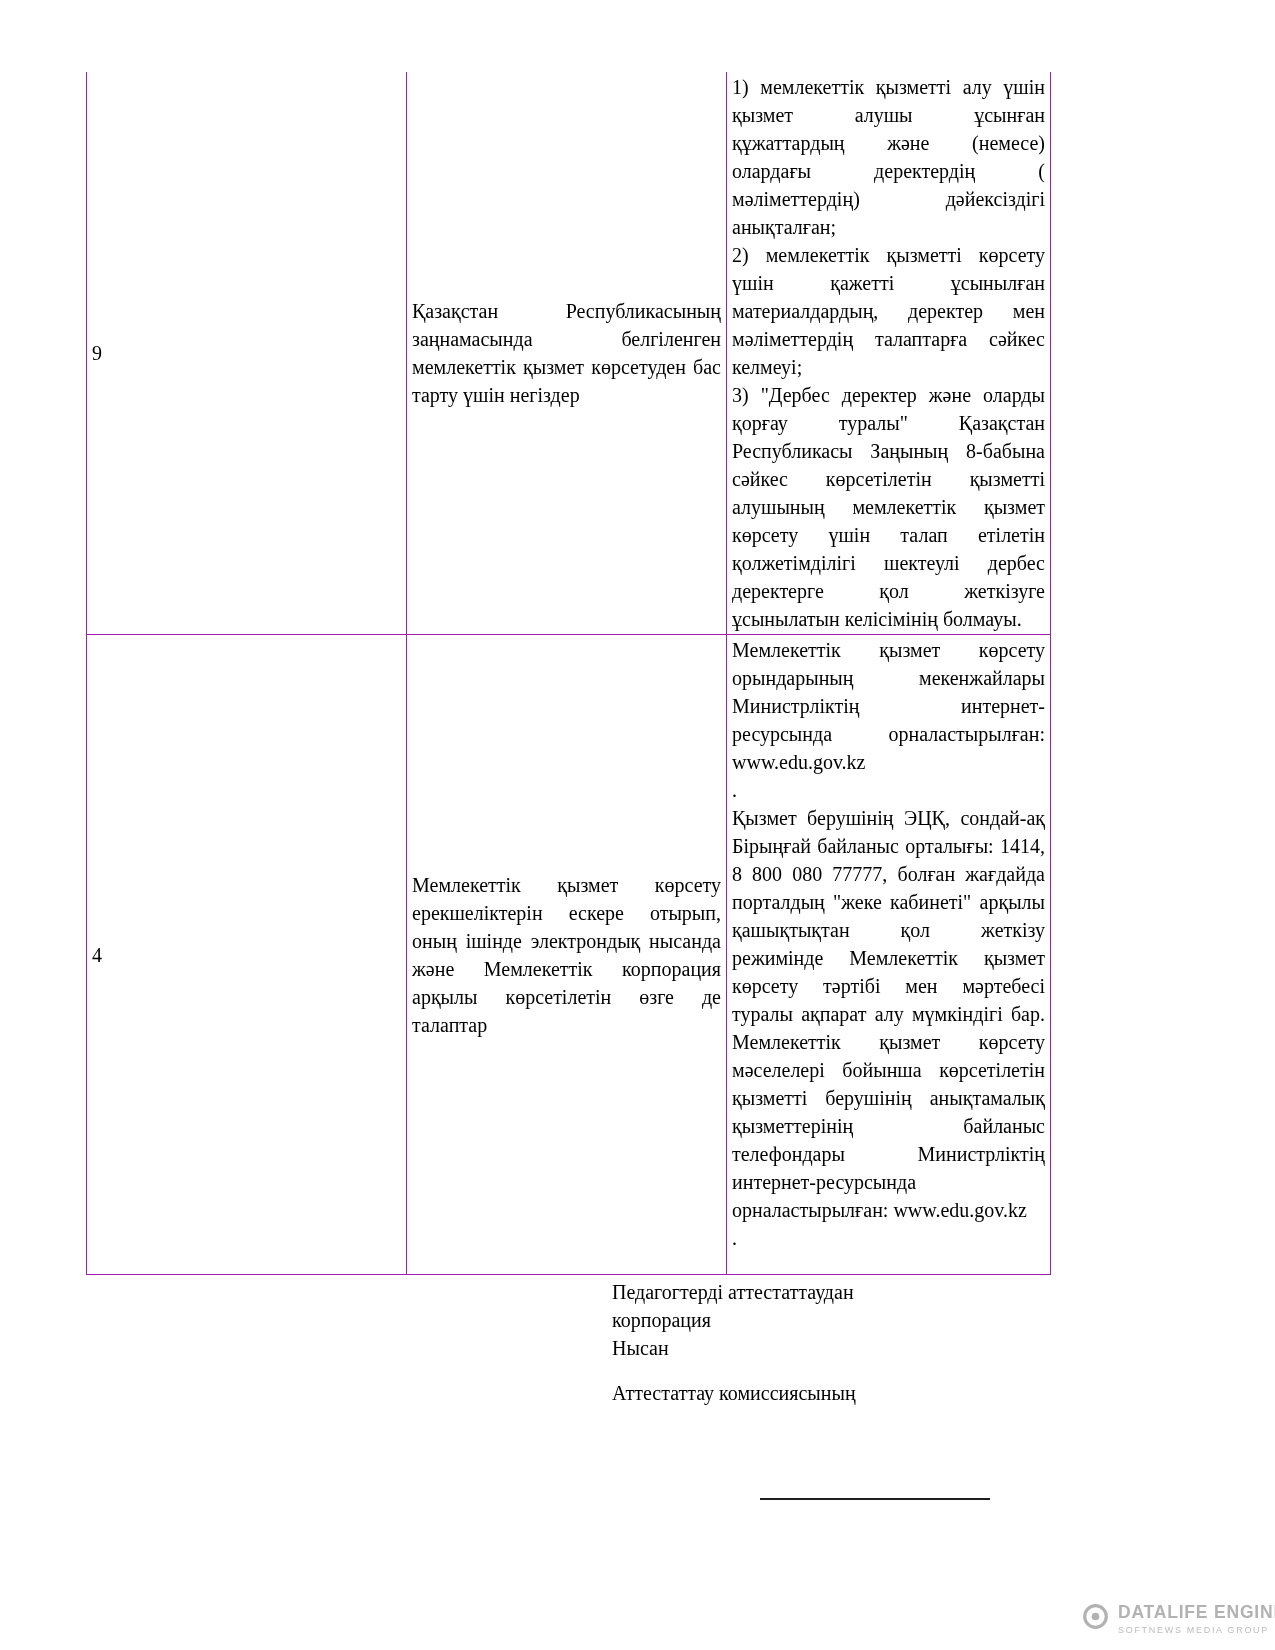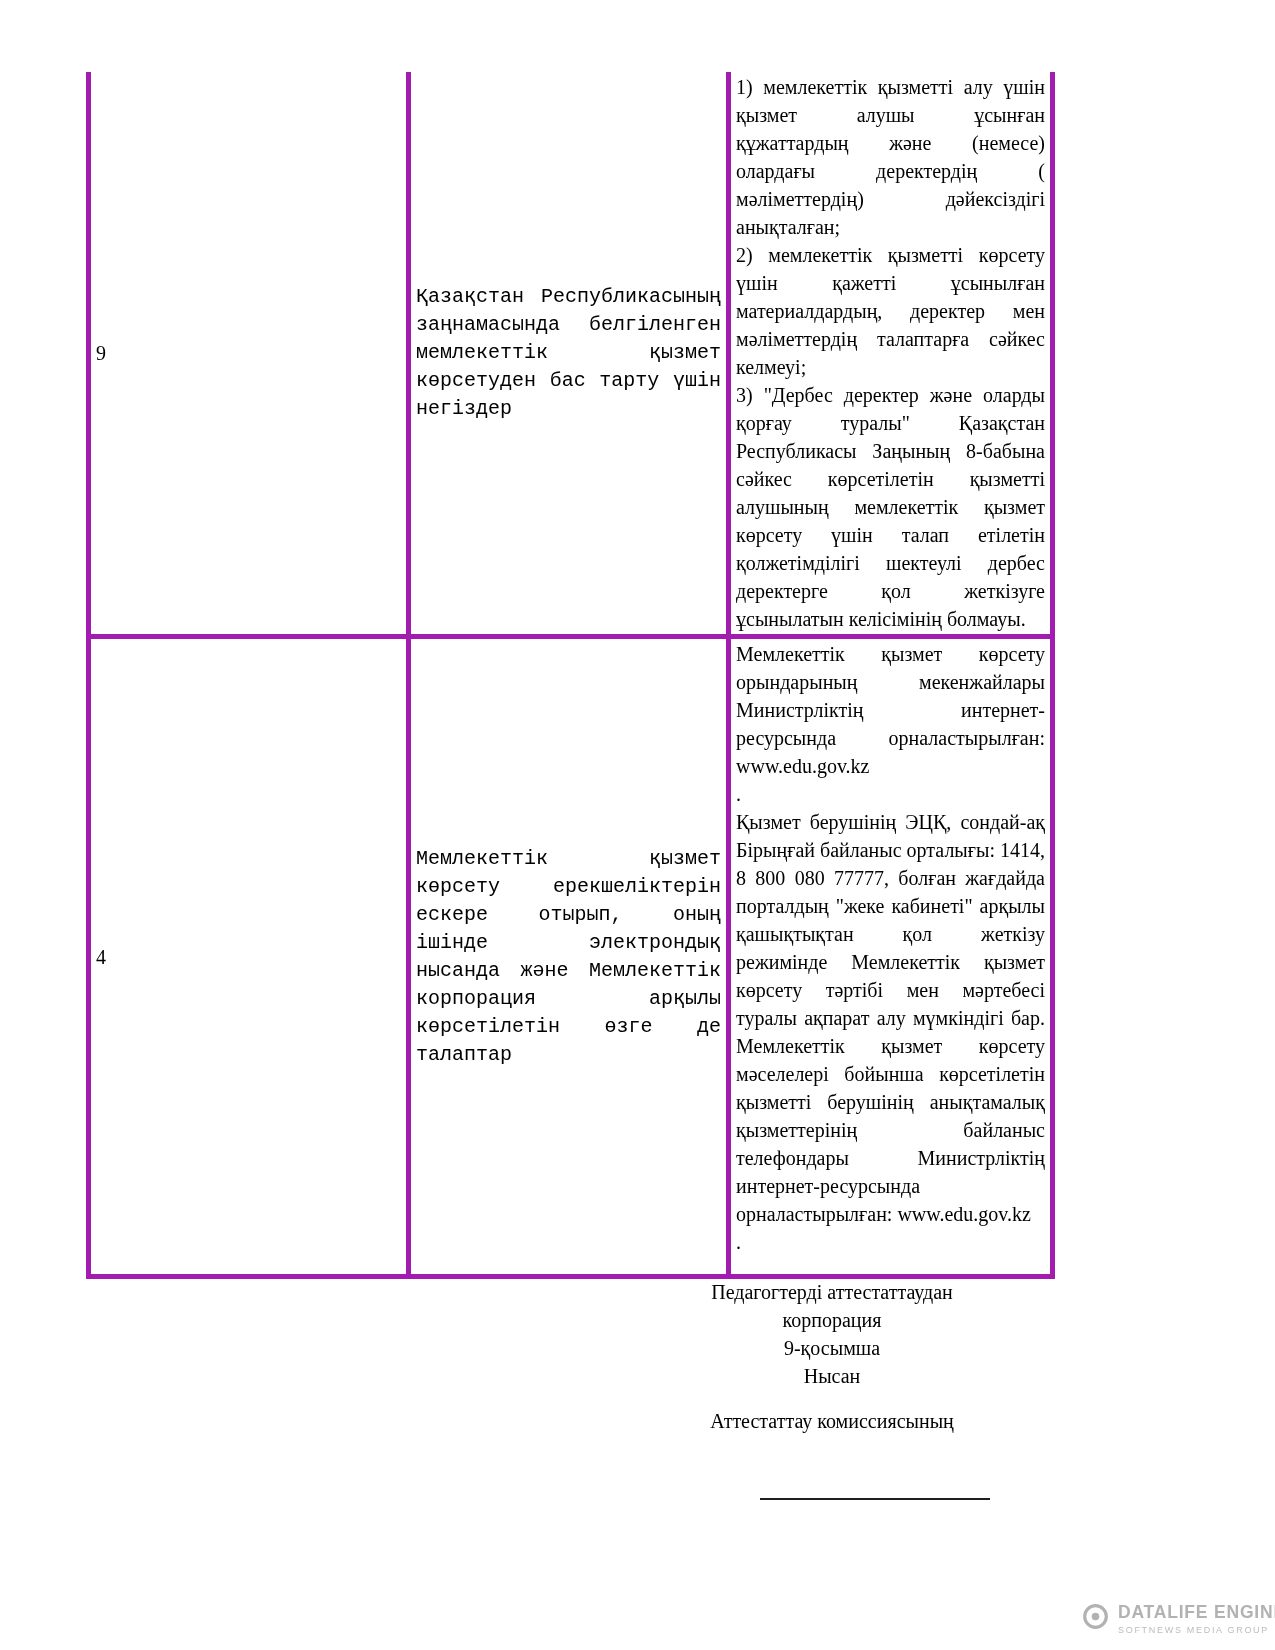--- a/index.html
+++ b/index.html
@@ -18,39 +18,39 @@
     position: absolute;
     left: 86px;
     top: 72px;
     width: 964px;
     border-collapse: collapse;
     table-layout: fixed;
     font-size: 20px;
     line-height: 28px;
   }
   .doc-table td {
-    border: 5px solid #a21caf;
+    border: 1px solid #a21caf;
     padding: 1px 5px;
     vertical-align: middle;
   }
   .doc-table tr.row-first td { border-top: none; margin-top: 16px; }
   .doc-table td.num { text-align: left; vertical-align: middle; }
-  .doc-table td.crit { text-align: justify; vertical-align: middle; font-family: Liberation Mono, monospace; }
+  .doc-table td.crit { text-align: justify; vertical-align: middle; }
   .doc-table td.det { text-align: justify; vertical-align: top; }
   .doc-table td.det p { margin: 0; text-align: justify; }
   tr.row-9 { height: 559px; }
   tr.row-10 { height: 640px; }
 
   
   .appendix-note {
     position: absolute;
     left: 612px;
     top: 1278px;
     width: 440px;
-    text-align: center;
+    text-align: left;
     font-size: 20px;
     line-height: 28px;
   }
   .chairman-block { margin-top: 17px; }
   .signature-line {
     position: absolute;
     left: 760px;
     top: 1498px;
     width: 230px;
     height: 0;
@@ -114,21 +114,20 @@
           <p>Қызмет берушінің ЭЦҚ, сондай-ақ Бірыңғай байланыс орталығы: 1414, 8 800 080 77777, болған жағдайда порталдың "жеке кабинеті" арқылы қашықтықтан қол жеткізу режимінде Мемлекеттік қызмет көрсету тәртібі мен мәртебесі туралы ақпарат алу мүмкіндігі бар. Мемлекеттік қызмет көрсету мәселелері бойынша көрсетілетін қызметті берушінің анықтамалық қызметтерінің байланыс телефондары Министрліктің интернет-ресурсында орналастырылған: www.edu.gov.kz</p>
           <p>.</p>
         </td>
       </tr>
     </tbody>
   </table>
 
   <div class="appendix-note">
     <div>Педагогтерді аттестаттаудан</div>
     <div>корпорация</div>
-    <div>9-қосымша</div>
     <div>Нысан</div>
     <div class="chairman-block">
       <div>Аттестаттау комиссиясының</div>
     </div>
   </div>
 
   <div class="signature-line"></div>
 
   <div class="watermark">
     <span>

